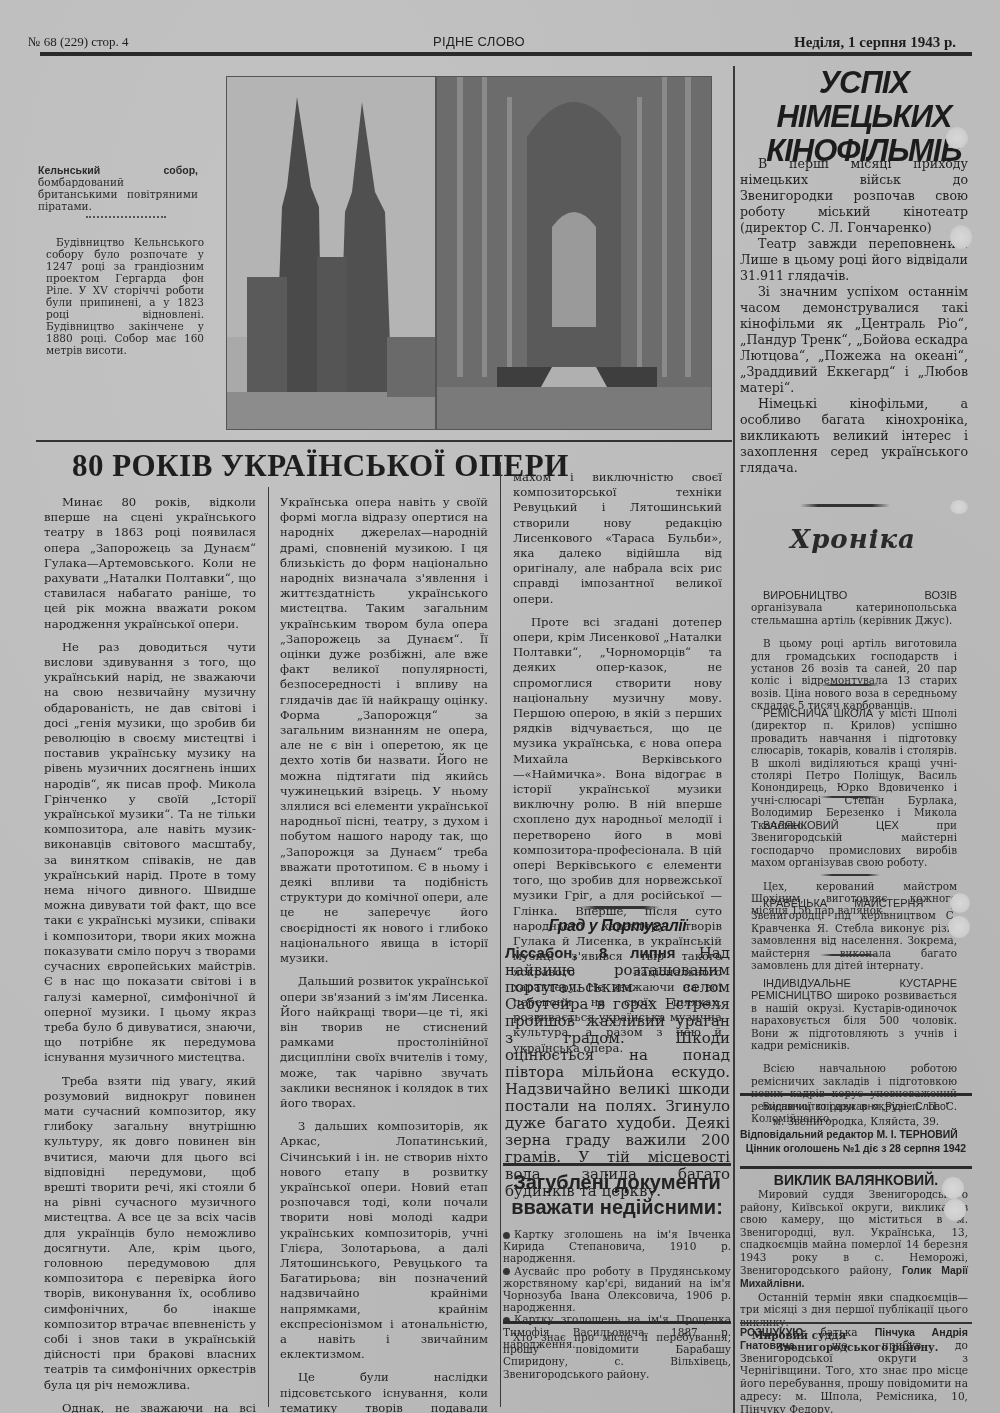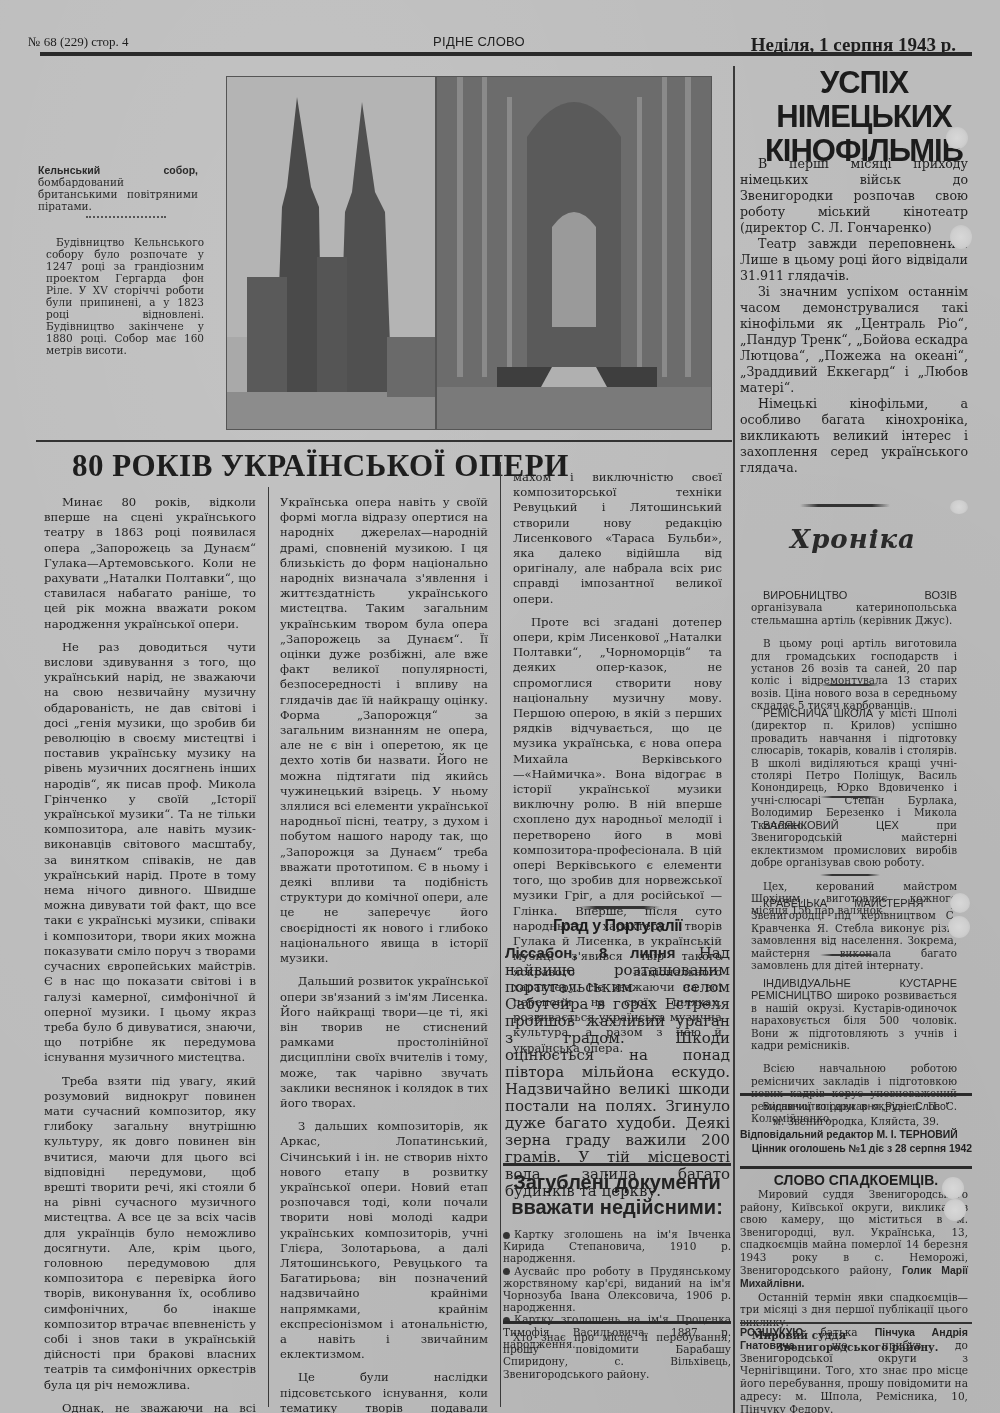--- a/index.html
+++ b/index.html
@@ -15,36 +15,36 @@
     background:
       radial-gradient(ellipse at 30% 20%, rgba(255,255,255,0.10), rgba(0,0,0,0) 60%),
       radial-gradient(ellipse at 80% 90%, rgba(0,0,0,0.05), rgba(0,0,0,0) 60%),
       #bcbcbc;
   }
   .abs { position: absolute; }
   
   .masthead { left: 28px; top: 32px; width: 940px; height: 20px; font-family: "Liberation Sans Narrow", "Liberation Sans", sans-serif; font-size: 13px; }
   .masthead .left { position: absolute; left: 0; top: 2px; font-family: "Liberation Serif", serif; font-size: 13px; }
   .masthead .center { position: absolute; left: 405px; top: 2px; font-family: "Liberation Sans", sans-serif; font-size: 13px; letter-spacing: 0.3px; }
-  .masthead .right { position: absolute; right: 12px; top: 2px; font-family: "Liberation Serif", serif; font-size: 19px; font-weight: bold; }
+  .masthead .right { position: absolute; right: 12px; top: 2px; font-family: "Liberation Serif", serif; font-size: 15px; font-weight: bold; }
   .rule-thick { height: 4px; background: #2a2a2a; }
   .rule-thin { height: 1px; background: #333; }
   .vrule { width: 2px; background: #3a3a3a; }
 
   
   .photo { border: 1px solid #555; overflow: hidden; }
   .photo svg { display: block; }
 
   .caption { font-size: 10.5px; line-height: 12px; text-align: justify; color: #2a2a2a; }
   .caption b { font-family: "Liberation Sans", sans-serif; }
 
   
   .hl-condensed {
     font-family: "Liberation Sans", sans-serif; font-weight: bold;
-    transform-origin: left top; color: #1c1c1c;
+    transform-origin: left top; color: #1c1c1c; font-style: italic;
   }
   .big-title {
     font-family: "Liberation Serif", serif; font-weight: bold; font-size: 31px;
     letter-spacing: 0.5px; color: #1e1e1e; white-space: nowrap;
   }
   .col { font-size: 11.6px; line-height: 15.2px; text-align: justify; color: #222; }
   .col p { margin: 8px; text-indent: 18px; }
   .col p.noind { text-indent: 0; }
 
   .right-col { font-size: 12.6px; line-height: 16px; text-align: justify; color: #222; }
@@ -190,46 +190,46 @@
     <p>В цьому році артіль виготовила для громадських господарств і установ 26 возів та саней, 20 пар коліс і відремонтувала 13 старих возів. Ціна нового воза в середньому складає 5 тисяч карбованців.</p>
   </div>
   <div class="abs ornament" style="left:820px; top:684px; width:60px; height:2px;"></div>
 
   <div class="abs chron" style="left:740px; top:696px; width:228px;">
     <p><span class="cap">РЕМІСНИЧА ШКОЛА</span><span> у місті Шполі (директор п. Крилов) успішно провадить навчання і підготовку слюсарів, токарів, ковалів і столярів. В школі виділяються кращі учні-столярі Петро Поліщук, Василь Конондирець, Юрко Вдовиченко і учні-слюсарі Степан Бурлака, Володимир Березенко і Микола Ткаченко.</span></p>
   </div>
   <div class="abs ornament" style="left:820px; top:796px; width:60px; height:2px;"></div>
 
   <div class="abs chron" style="left:740px; top:808px; width:228px;">
-    <p><span class="cap">ВАЛЯНКОВИЙ ЦЕХ</span><span> при Звенигородській майстерні еклектизмом промислових виробів добре організував свою роботу.</span></p>
+    <p><span class="cap">ВАЛЯНКОВИЙ ЦЕХ</span><span> при Звенигородській майстерні господарчо промислових виробів махом організував свою роботу.</span></p>
     <p>Цех, керований майстром Шохіним, виготовляє кожного місяця 156 пар валянок.</p>
   </div>
   <div class="abs ornament" style="left:820px; top:874px; width:60px; height:2px;"></div>
 
   <div class="abs chron" style="left:740px; top:886px; width:228px;">
     <p><span class="cap">КРАВЕЦЬКА МАЙСТЕРНЯ</span><span> у Звенигородці під керівництвом С. Кравченка Я. Стебла виконує різні замовлення від населення. Зокрема, майстерня виконала багато замовлень для дітей інтернату.</span></p>
   </div>
   <div class="abs ornament" style="left:820px; top:954px; width:60px; height:2px;"></div>
 
   <div class="abs chron" style="left:740px; top:966px; width:228px;">
     <p><span class="cap">ІНДИВІДУАЛЬНЕ КУСТАРНЕ РЕМІСНИЦТВО</span><span> широко розвивається в нашій окрузі. Кустарів-одиночок нараховується біля 500 чоловік. Вони ж підготовляють з учнів і кадри ремісників.</span></p>
     <p>Всією навчальною роботою ремісничих закладів і підготовкою нових кадрів керує уповноважений ремісничої справи в окрузі п. П. С. Коломійченко.</p>
   </div>
 
   <div class="abs rule-thick" style="left:740px; top:1093px; width:232px; height:3px;"></div>
   <div class="abs" style="left:740px; top:1100px; width:232px; font-size:10.4px; line-height:14px; text-align:center; color:#222;">
     <div class="sans-b" style="font-weight:normal;">Видавництво і друкарня „Рідне Слово“</div>
     <div>м. Звенигородка, Кляйста, 39.</div>
     <div class="sans-b" style="text-align:left;">Відповідальний редактор М. І. ТЕРНОВИЙ</div>
-    <div class="sans-b" style="text-align:right;">Цінник оголошень №1 діє з 28 серпня 1942</div>
+    <div class="sans-b" style="text-align:center;">Цінник оголошень №1 діє з 28 серпня 1942</div>
   </div>
   <div class="abs rule-thick" style="left:740px; top:1166px; width:232px; height:3px;"></div>
 
   <div class="abs" style="left:740px; top:1170px; width:232px; text-align:center;">
-    <span class="sans-b" style="font-size:14px;">СЛОВО СПАДКОЕМЦІВ.</span>
+    <span class="sans-b" style="font-size:14px;">ВИКЛИК ВАЛЯНКОВИЙ.</span>
   </div>
   <div class="abs notice" style="left:740px; top:1188px; width:228px; font-size:10.4px; line-height:12.6px;">
     <p style="text-indent:18px;"><span>Мировий суддя Звенигородського району, Київської округи, викликає в свою камеру, що міститься в м. Звенигородці, вул. Українська, 13, спадкоємців майна померлої 14 березня 1943 року в с. Неморожі, Звенигородського району, </span><span class="sans-b">Голик Марії Михайлівни.</span></p>
     <p style="text-indent:18px;">Останній термін явки спадкоємців—три місяці з дня першої публікації цього виклику.</p>
     <p style="padding-left:12px; font-weight:bold;">Мировий суддя</p>
     <p style="padding-left:36px; font-weight:bold;">Звенигородського району.</p>
   </div>
 
   <div class="abs rule-thin" style="left:740px; top:1322px; width:232px; height:2px;"></div>
   <div class="abs notice" style="left:740px; top:1326px; width:228px; font-size:10.6px; line-height:12.8px;">

